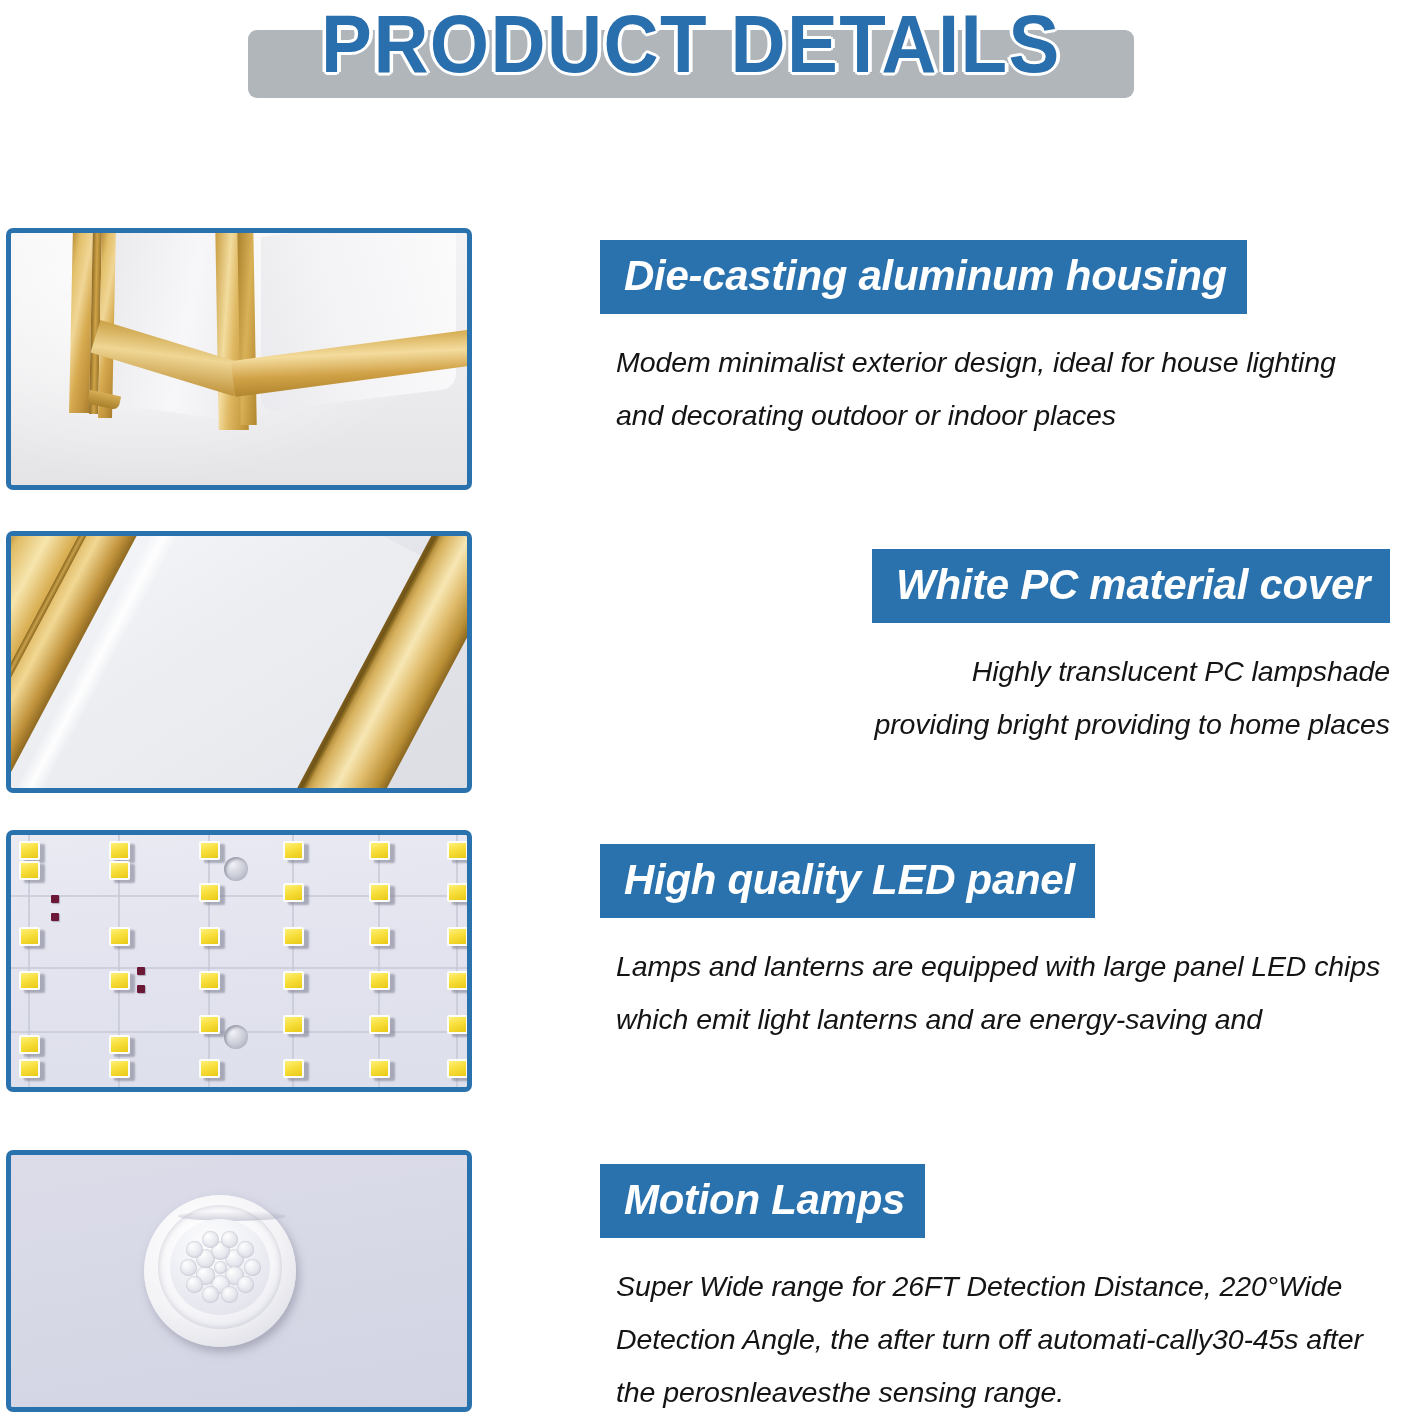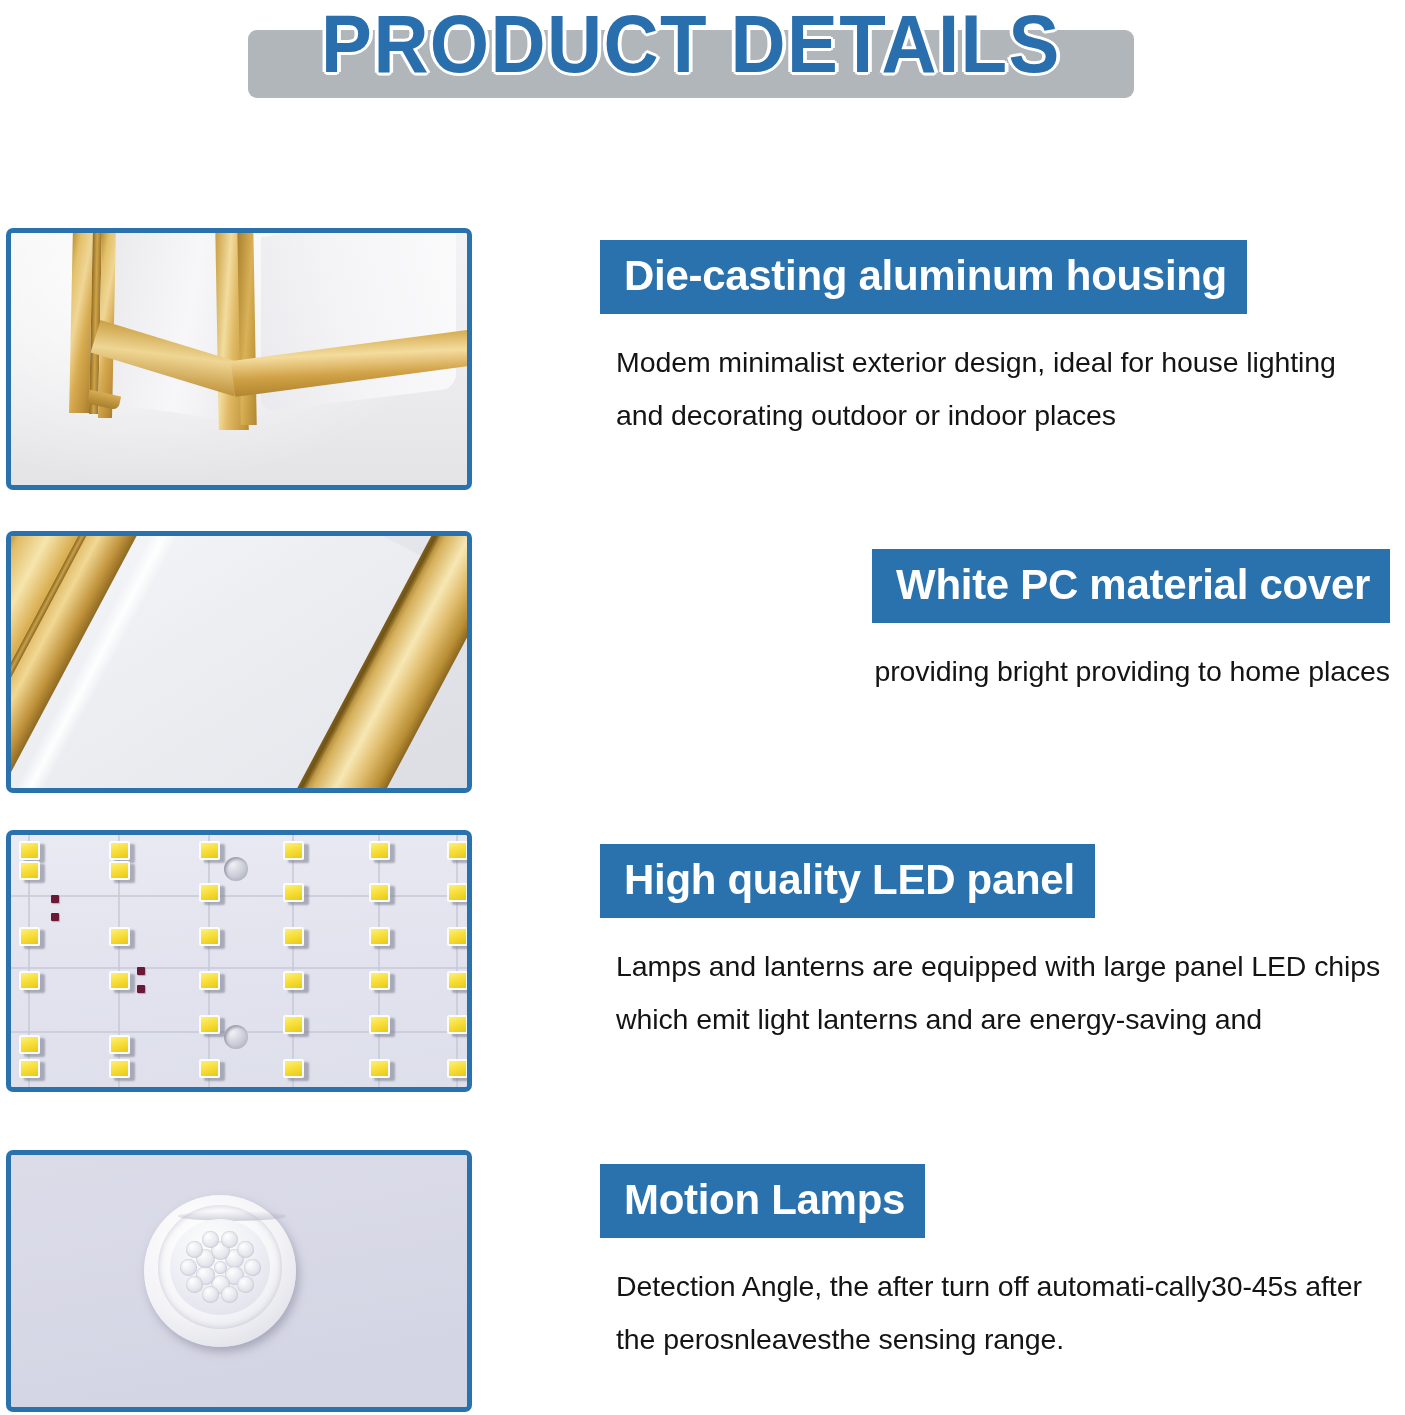--- a/index.html
+++ b/index.html
@@ -47,20 +47,21 @@
       -2px -2px 0 #ffffff, 2px -2px 0 #ffffff,
       -2px 2px 0 #ffffff,  2px 2px 0 #ffffff,
       -4px 0 0 #ffffff, 4px 0 0 #ffffff;
   }
 
   
   .row {
     position: absolute;
     left: 0;
     width: 1405px;
+    font-style: italic;
   }
   #row-0 { top: 228px;  height: 268px; }
   #row-1 { top: 531px;  height: 268px; }
   #row-2 { top: 830px;  height: 266px; }
   #row-3 { top: 1150px; height: 265px; }
 
   
   .img-panel {
     position: absolute;
     left: 6px;
@@ -290,20 +291,21 @@
       <div class="diag-left"></div>
       <div class="diag-left-seam"></div>
       <div class="diag-right"></div>
       <div class="diag-right-seam"></div>
     </div>
   </div>
 
   <div class="text-col">
     <div class="head-banner">White PC material cover</div>
     <div class="body-text">
+      <span class="ln">Highly translucent PC lampshade</span>
       <span class="ln">providing bright providing to home places</span>
     </div>
   </div>
 </div>
 
 <div class="row" id="row-2">
 
   <div class="img-panel">
     <div class="img-inner ph-led" id="led-board">
         <div class="trace" style="left: 17px; top: 0px; width: 2px; height: 252px;"></div>
@@ -396,17 +398,18 @@
               <div class="facet" style="width: 13px; height: 13px; left: 43.5px; top: 41.5px;"></div>
             </div>
         </div>
       </div>
     </div>
   </div>
 
   <div class="text-col">
     <div class="head-banner">Motion Lamps</div>
     <div class="body-text">
+      <span class="ln">Super Wide range for 26FT Detection Distance, 220°Wide</span>
       <span class="ln">Detection Angle, the after turn off automati-cally30-45s after</span>
       <span class="ln">the perosnleavesthe sensing range.</span>
     </div>
   </div>
 </div>
 
 </body></html>

